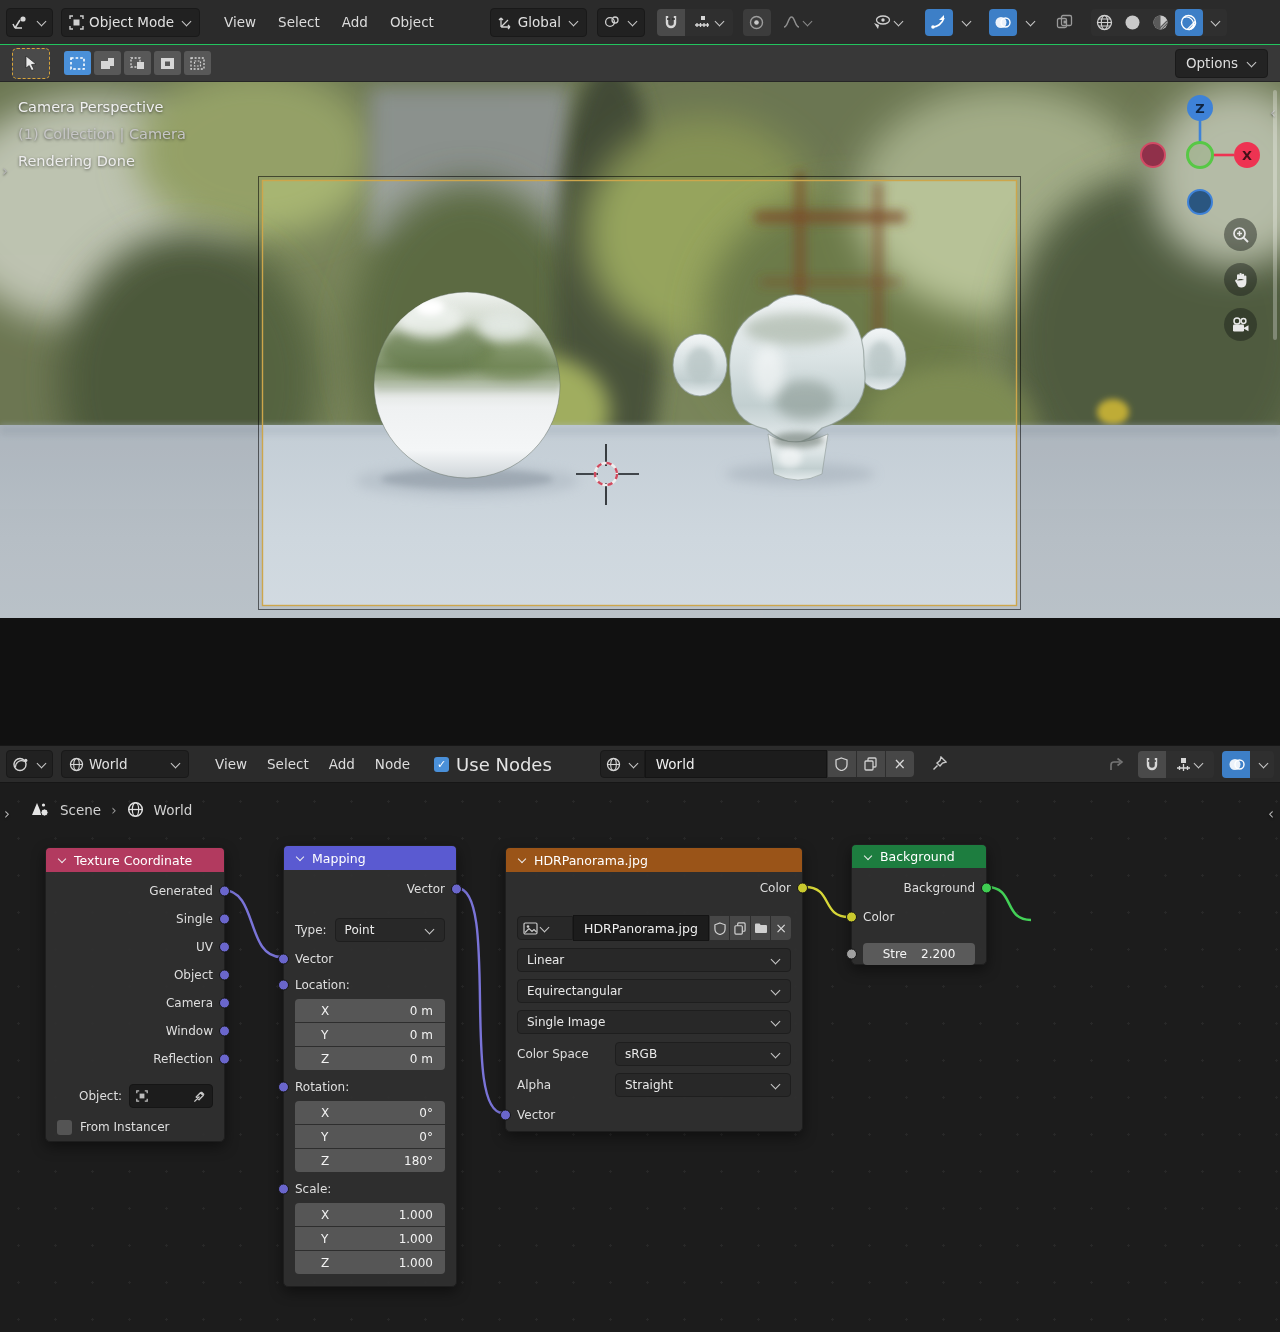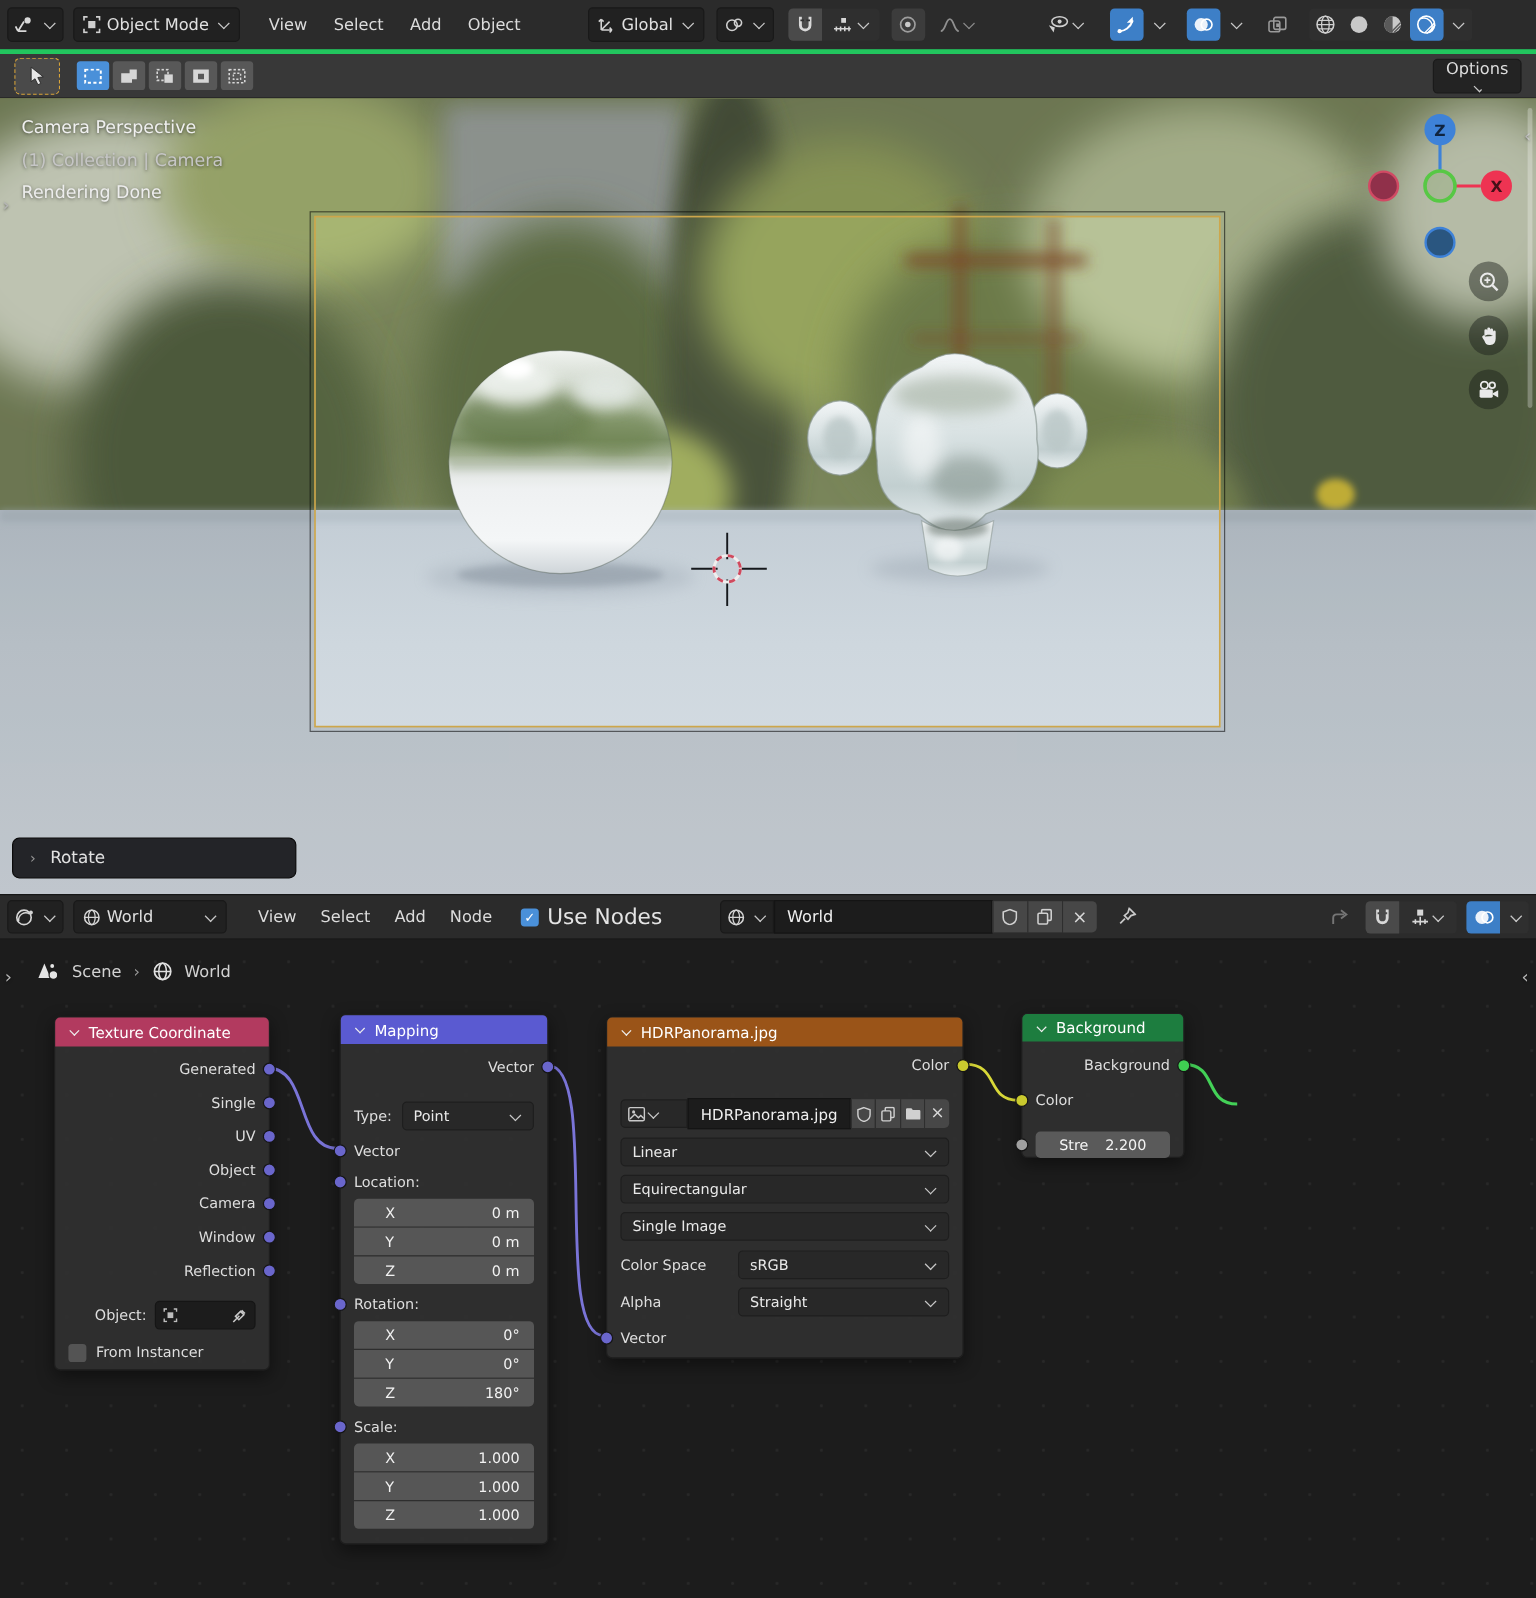--- a/index.html
+++ b/index.html
@@ -16,37 +16,37 @@
   .chip{display:flex;align-items:center;background:#212121;border:1px solid #191919;
         border-radius:4px;height:27px;padding:0 7px;font-size:13.5px;color:#e0e0e0;gap:5px;}
   .iconbtn{display:flex;align-items:center;justify-content:center;height:27px;min-width:28px;
         border-radius:4px;color:#cfcfcf;}
   .iconbtn.on{background:#3d7fc7;color:#fff;}
   .iconbtn.flat{background:transparent;}
   svg.ic{display:block;}
 
   
   .vph{position:absolute;top:0;left:0;width:1280px;height:45px;background:#2b2b2b;
-       border-bottom:4px solid #22c55e;display:flex;align-items:center;padding:0 6px;box-sizing:border-box;}
+       border-bottom:1px solid #22c55e;display:flex;align-items:center;padding:0 6px;box-sizing:border-box;}
   .vph .grp{display:flex;align-items:center;gap:2px;}
 
   
   .toolrow{position:absolute;top:45px;left:0;width:1280px;height:37px;background:#383838;
        border-bottom:1px solid #262626;display:flex;align-items:center;padding:0 12px;box-sizing:border-box;}
   .cursorbtn{width:36px;height:29px;border:1.5px dashed #d9a53a;border-radius:5px;background:#4a4a4a;
        display:flex;align-items:center;justify-content:center;margin-right:14px;}
   .selmode{display:flex;gap:3px;}
   .selmode .sm{width:27px;height:24px;border-radius:3px;background:#585858;display:flex;
        align-items:center;justify-content:center;}
   .selmode .sm.on{background:#4a90d9;}
   .optbtn{margin-left:auto;background:#232323;border:1px solid #1a1a1a;border-radius:4px;height:27px;
-       display:flex;align-items:center;padding:0 10px;font-size:13.5px;color:#ddd;gap:6px;flex-direction:column;}
+       display:flex;align-items:center;padding:0 10px;font-size:13.5px;color:#ddd;gap:6px;}
 
   
-  .viewport{position:absolute;top:82px;left:0;width:1280px;height:663px;overflow:hidden;background:#9aa869;}
+  .viewport{position:absolute;top:82px;left:0;width:1280px;height:536px;overflow:hidden;background:#9aa869;}
   .ovl{position:absolute;left:18px;top:12px;font-size:14.5px;text-shadow:0 1px 3px rgba(0,0,0,.55);line-height:27px;}
   .ovl .l1{color:#f0f0f0;} .ovl .l2{color:#c6c6c6;} .ovl .l3{color:#ededed;}
   .edgechev{position:absolute;color:#b5b5b5;font-size:15px;text-shadow:0 1px 2px rgba(0,0,0,.5);}
   .navball{position:absolute;left:1135px;top:0;}
   .navbtn{position:absolute;width:33px;height:33px;border-radius:50%;background:rgba(25,28,25,.45);
         display:flex;align-items:center;justify-content:center;}
   .rotate-panel{position:absolute;left:10px;top:616px;width:237px;height:34px;background:rgba(22,22,26,.92);
         border:1px solid #0a0a0a;border-radius:6px;display:flex;align-items:center;gap:12px;
         padding:0 14px;box-sizing:border-box;font-size:14px;color:#e2e2e2;}
   .rotate-panel .arr{color:#9a9a9a;font-size:12px;}

